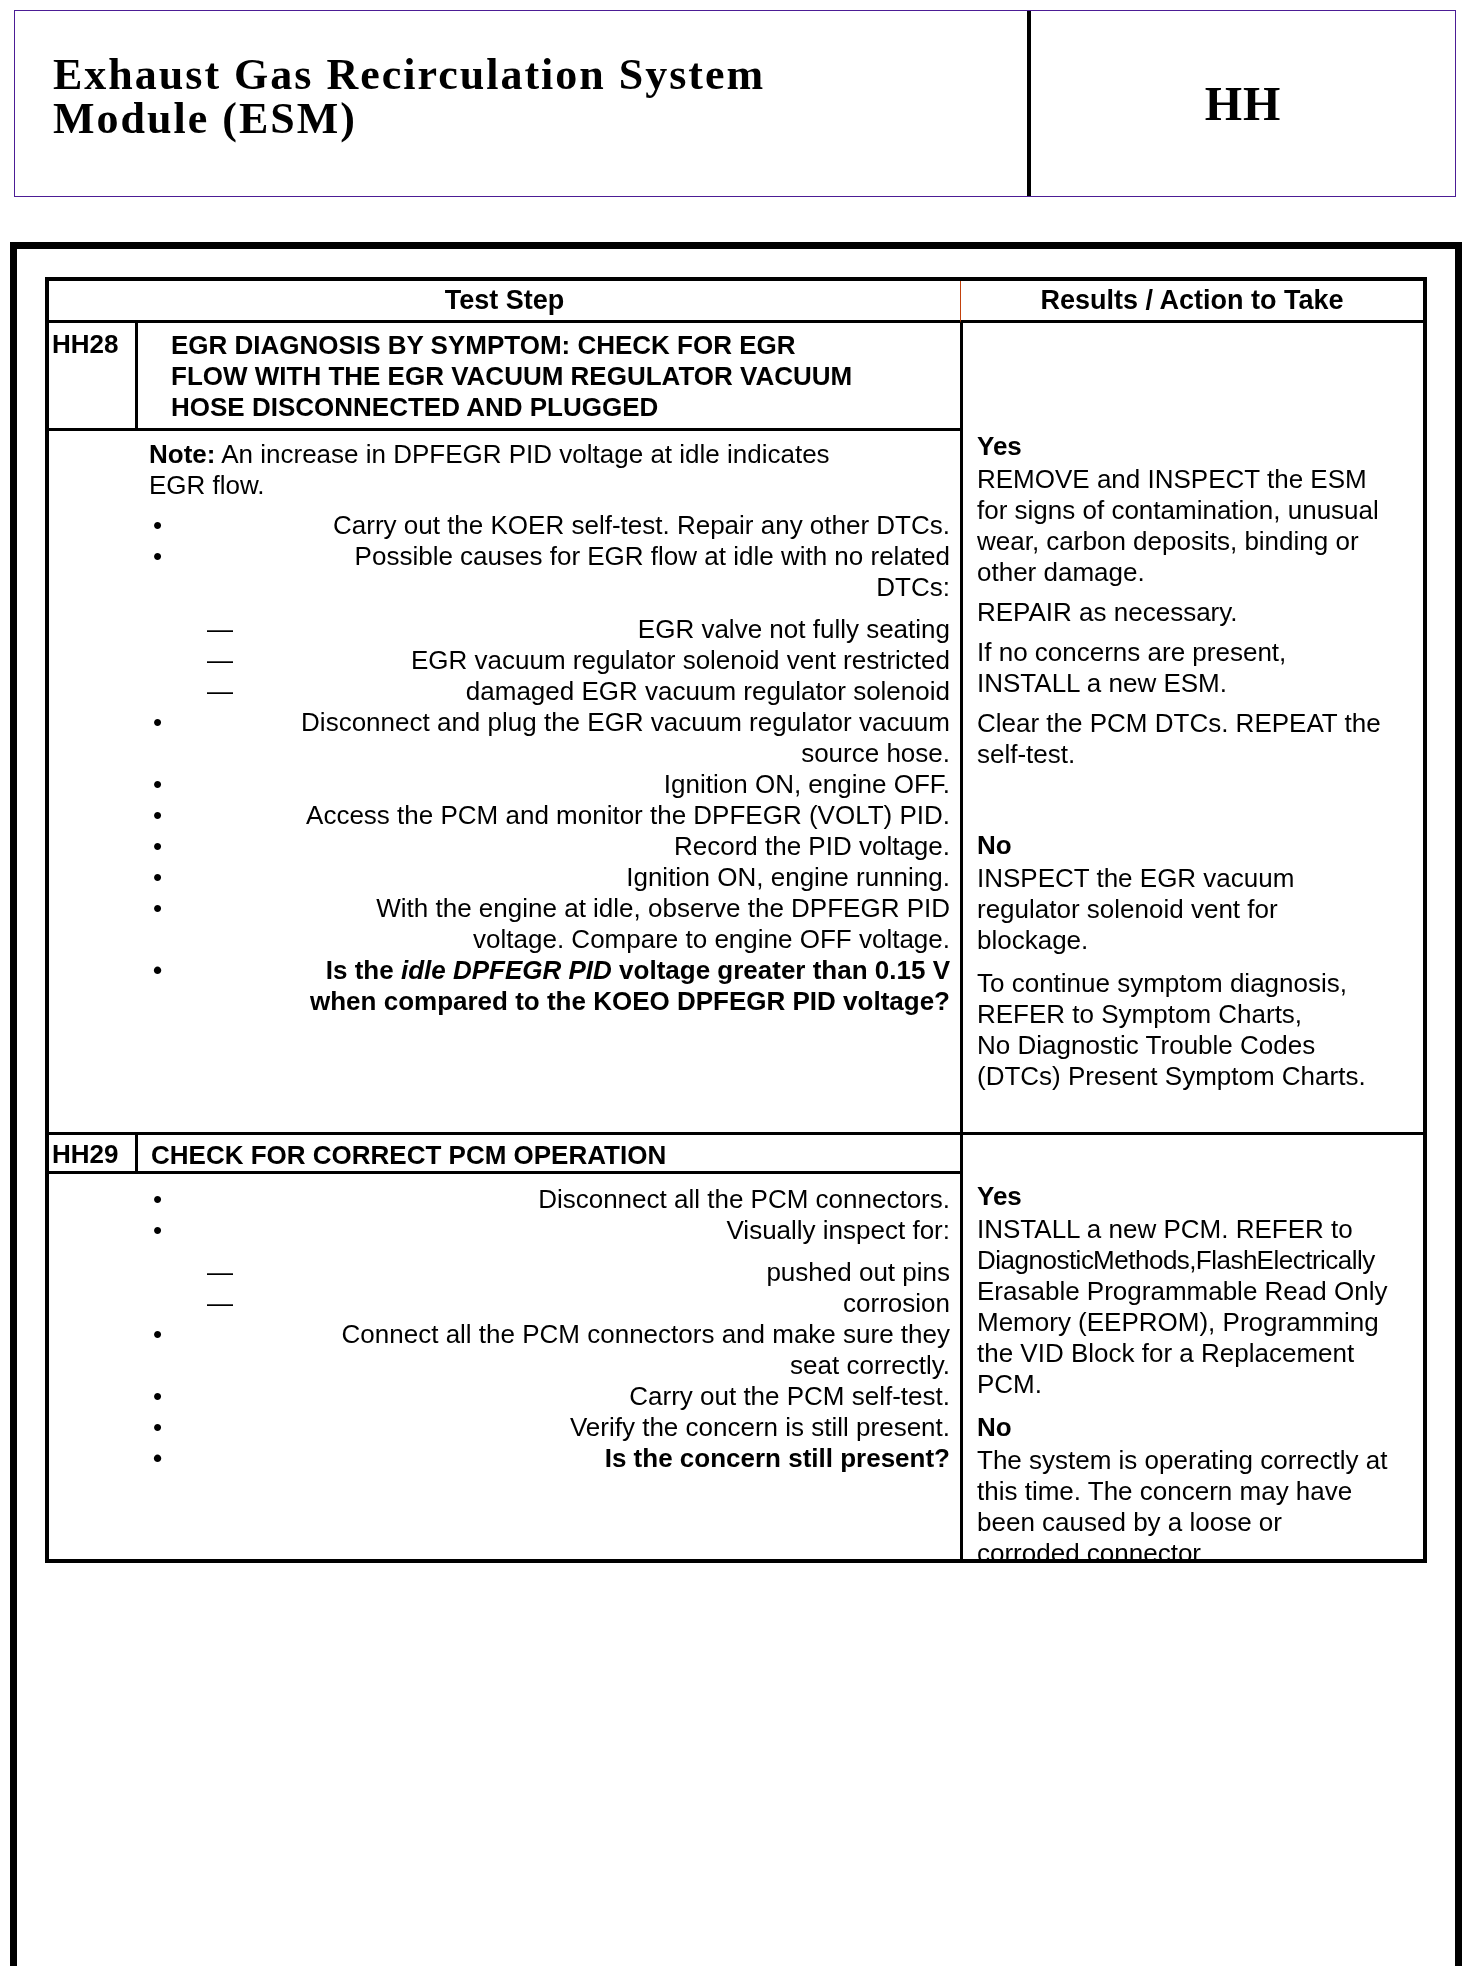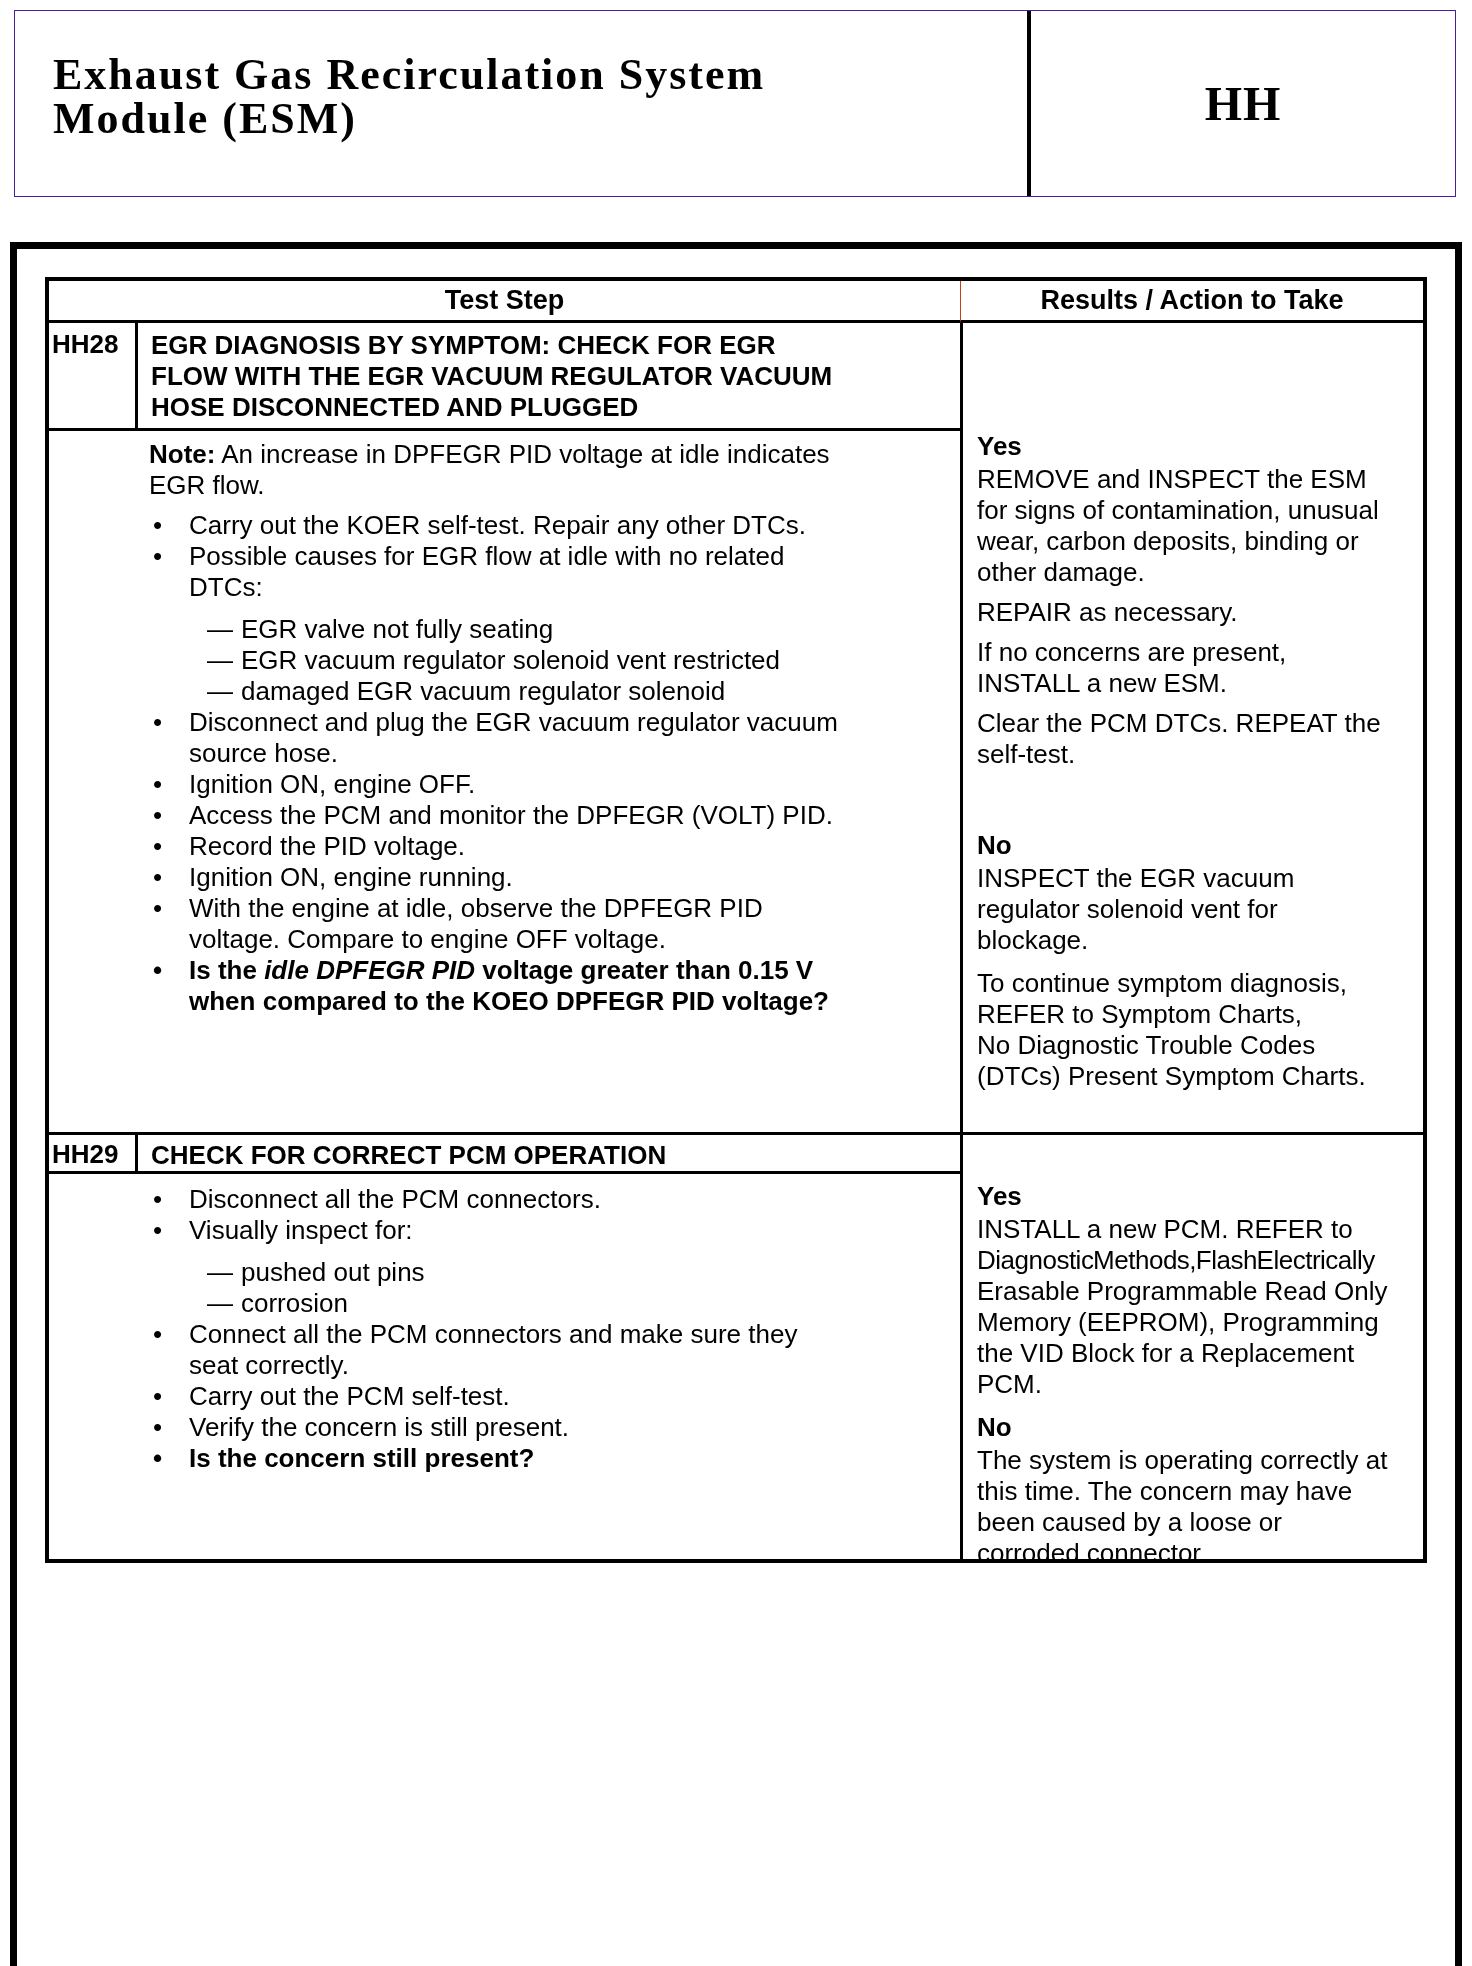--- a/index.html
+++ b/index.html
@@ -41,42 +41,42 @@
   }
   .ch1 { grid-column:1/3; grid-row:1; border-bottom:3px solid #000;
          display:flex; align-items:center; justify-content:center;
          font-weight:bold; font-size:27px; }
   .ch2 { grid-column:3; grid-row:1; border-left:1px solid #c2410c; border-bottom:3px solid #000;
          display:flex; align-items:center; justify-content:center;
          font-weight:bold; font-size:27px; }
   .n28 { grid-column:1; grid-row:2; border-right:3px solid #000;
          font-weight:bold; font-size:26px; padding:6px 2px 12px 3px; }
   .t28 { grid-column:2; grid-row:2; font-weight:bold; font-size:26px;
-         line-height:31px; padding:7px 10px 0 13px; }
+         line-height:31px; padding:7px 10px 0 13px;margin-left:20px; }
   .r28 { grid-column:3; grid-row:2/4; border-left:3px solid #000;
          padding:108px 6px 0 14px; }
   .b28 { grid-column:1/3; grid-row:3; border-top:3px solid #000;
          padding:8px 10px 0 100px; }
   .n29 { grid-column:1; grid-row:4; border-top:3px solid #000; border-right:3px solid #000;
          font-weight:bold; font-size:26px; padding:4px 2px 0 3px; }
   .t29 { grid-column:2; grid-row:4; border-top:3px solid #000;
          font-weight:bold; font-size:26px; padding:5px 10px 0 13px; }
   .r29 { grid-column:3; grid-row:4/6; border-left:3px solid #000; border-top:3px solid #000;
          padding:46px 6px 0 14px; }
   .b29 { grid-column:1/3; grid-row:5; border-top:3px solid #000;
          padding:10px 10px 0 100px; }
   
   .ln { white-space:nowrap; }
   .bl { margin-top:9px; }
   .bi { display:flex; }
   .bm { width:40px; flex:none; padding-left:4px; }
   .di { display:flex; margin-left:58px; }
   .dm { width:34px; flex:none; }
   .dwrap { margin:11px 0 0 0; }
-  .bt { flex:1; min-width:0; }
+  .bt { flex:1; min-width:0;text-align:right; }
   .q  { font-weight:bold; }
   .it { font-style:italic; }
   .rlabel { font-weight:bold; }
   .rp { margin-top:9px; }
   .rp.c { margin-top:2px; }
   .m12 { margin-top:12px; }
   .nb28 { margin-top:60px; }
   .nb29 { margin-top:12px; }
   .tight { word-spacing:-7px; letter-spacing:-0.5px; }
 </style>

